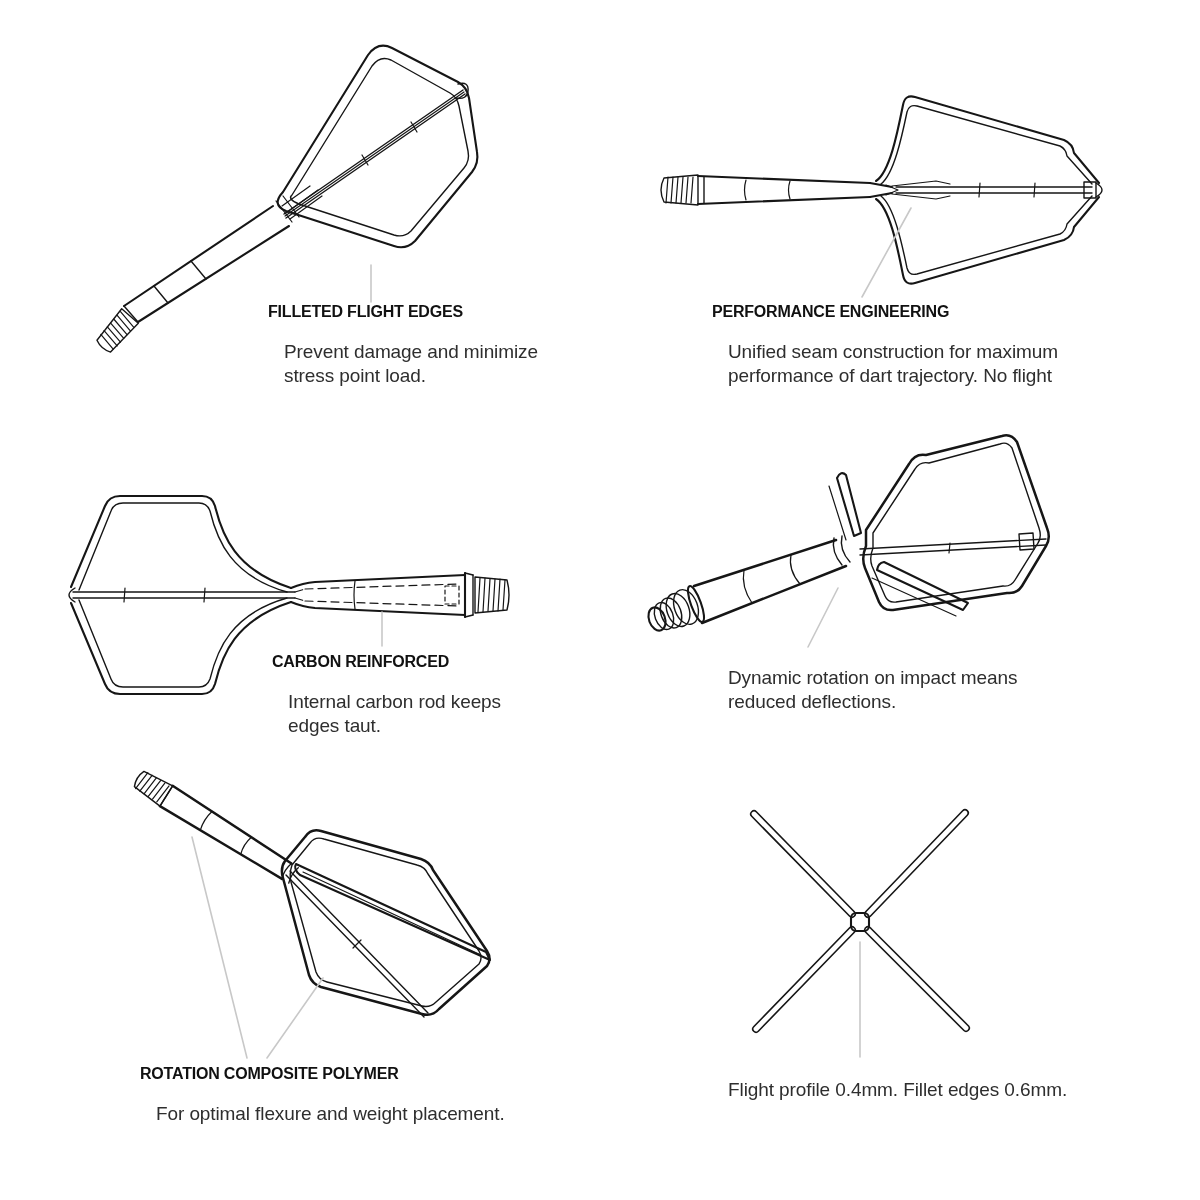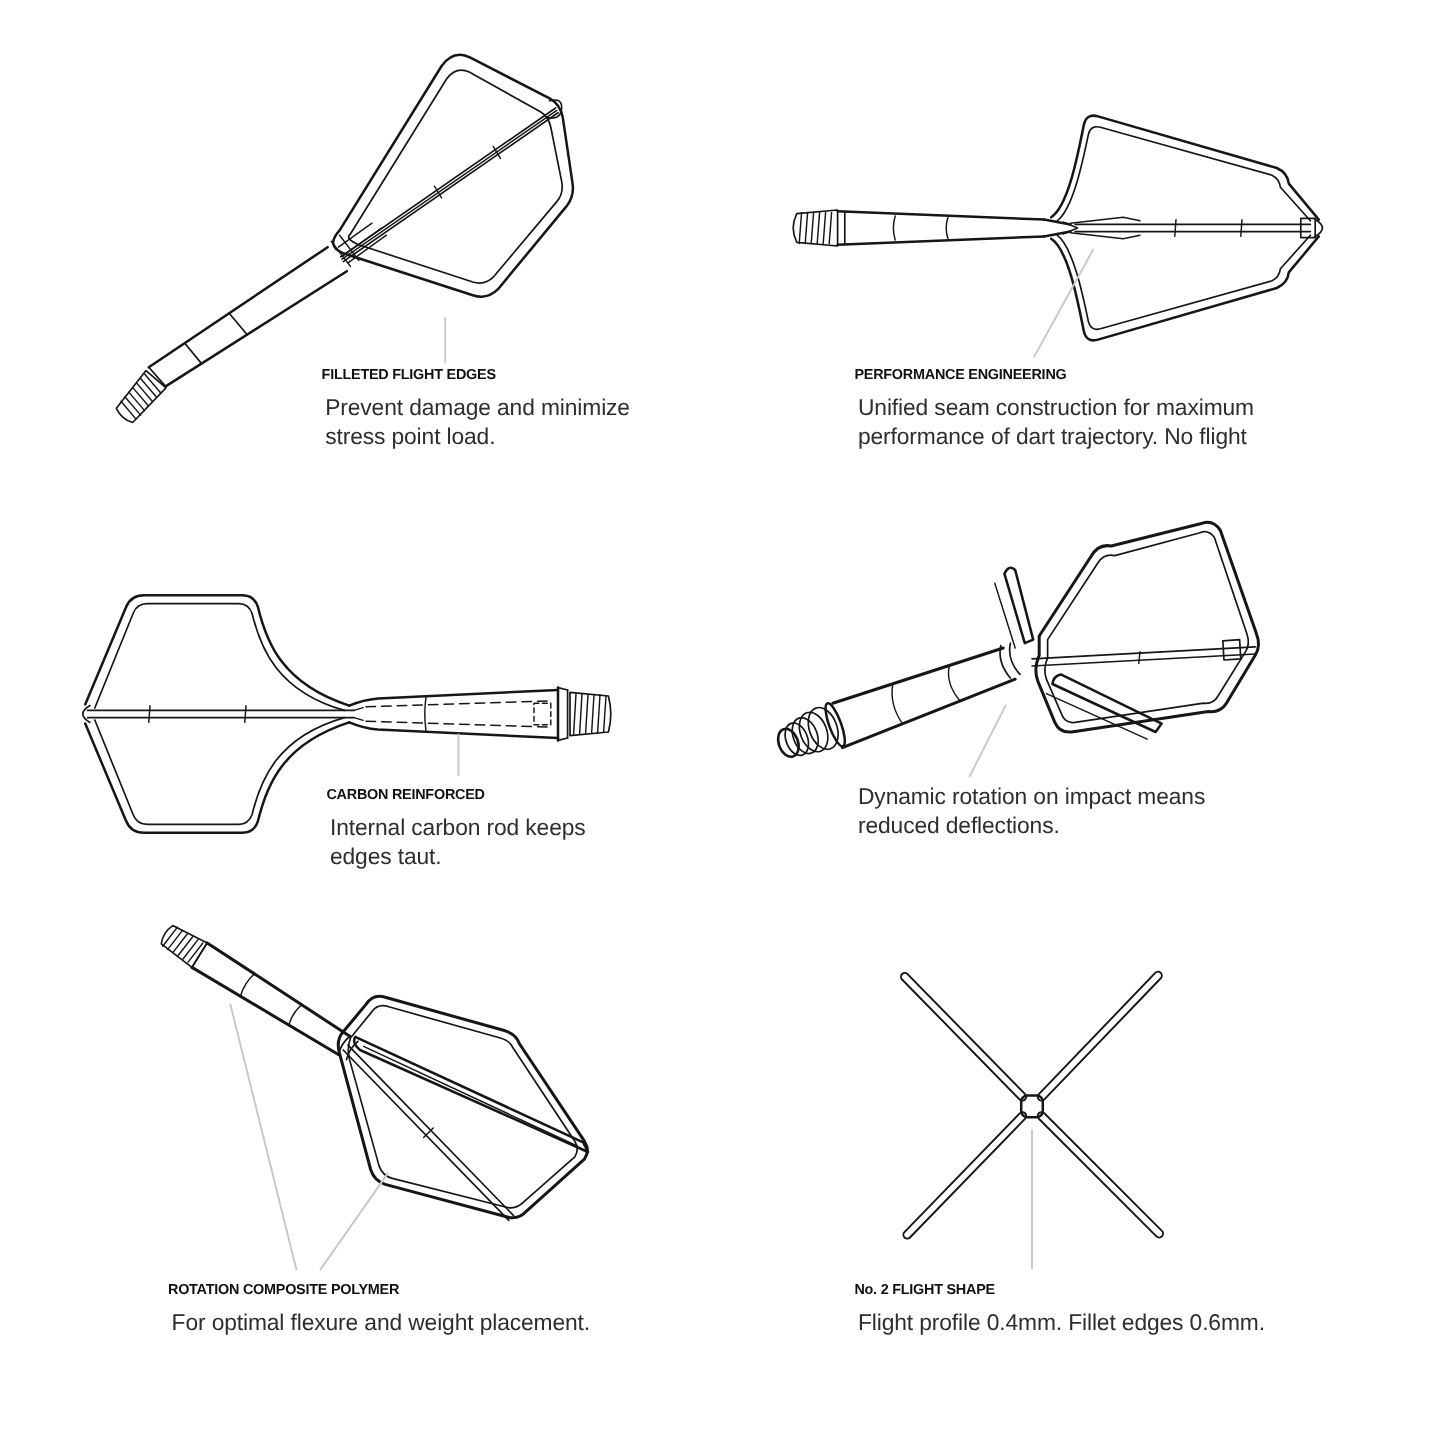--- a/index.html
+++ b/index.html
@@ -13,24 +13,24 @@
   }
   .w2  { stroke-width:2.1px; }
   .w25 { stroke-width:2.5px; }
   .w14 { stroke-width:1.4px; }
   .w12 { stroke-width:1.2px; }
   .leader { stroke:#c8c8c8 !important; stroke-width:1.6px !important; }
   .whiteline { stroke:#ffffff !important; }
   .hub { fill:#ffffff; }
   .caption { position:absolute; }
   .title {
-    margin:0 0 5px 0; font-size:12px; line-height:24px; font-weight:700;
+    margin:0 0 5px 0; font-size:16px; line-height:24px; font-weight:700;
     letter-spacing:-0.2px; color:#111111; white-space:nowrap;
   }
-  .desc { margin:3px; }
+  .desc { margin:16px; }
   .line {
     display:block; font-size:19px; line-height:24px; font-weight:400;
     letter-spacing:-0.1px; color:#2e2e2e; white-space:nowrap;
   }
 </style>
 </head>
 <body>
 
 <div id="canvas">
 
@@ -270,19 +270,18 @@
   </div>
 
   <div class="caption" style="left:140px; top:1062px; width:560px;">
     <h3 class="title">ROTATION COMPOSITE POLYMER</h3>
     <p class="desc">
       <span class="line">For optimal flexure and weight placement.</span>
     </p>
   </div>
 
   <div class="caption" style="left:712px; top:1062px; width:460px;">
-    <h3 class="title">No. 2 FLIGHT SHAPE</h3>
     <p class="desc">
       <span class="line">Flight profile 0.4mm. Fillet edges 0.6mm.</span>
     </p>
   </div>
 
 </div>
 
 </body></html>

